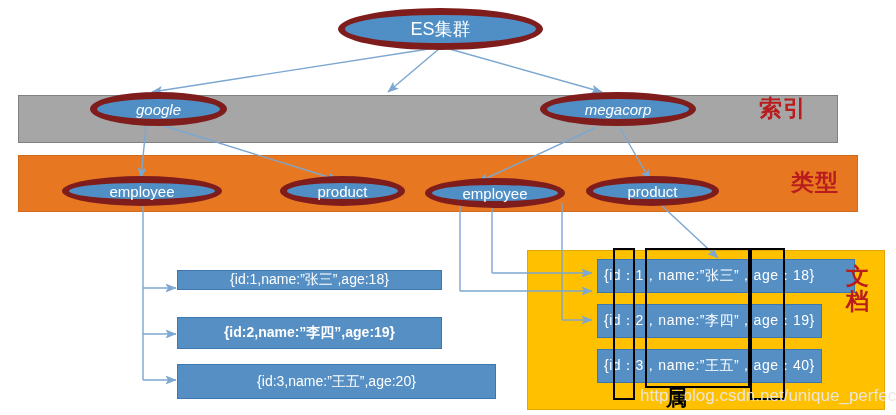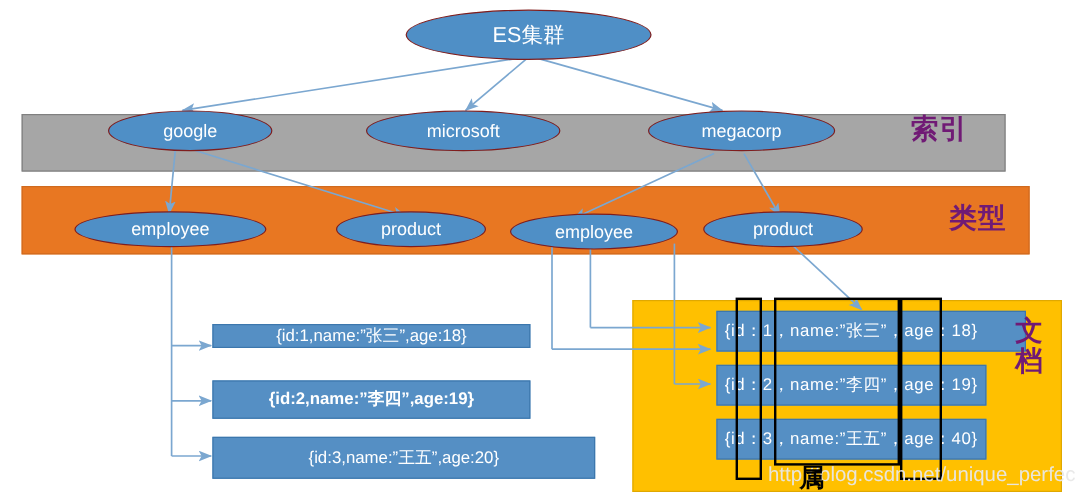--- a/index.html
+++ b/index.html
@@ -20,42 +20,42 @@
   .band-type{
     background:#E87722;border:1px solid #D06A1E;
   }
   .band-doc{
     background:#FFC000;border:1px solid #E0A800;
   }
 
   
   .band-label{
     position:absolute;z-index:4;
-    color:#701a75;
+    color:#b91c1c;
     font-family:"DejaVu Sans","Liberation Sans",sans-serif;
     font-size:23px;font-weight:700;line-height:1.08;
     letter-spacing:1px;
     white-space:pre-line;
     text-align:center;
   }
 
   
   .ellipse{
     position:absolute;z-index:3;
     background:#4F8FC6;
-    border:1px solid #7f1d1d;
+    border:7px solid #7f1d1d;
     border-radius:50%;
     color:#fff;
     display:flex;align-items:center;justify-content:center;
     box-sizing:border-box;
     text-align:center;
     white-space:nowrap;
   }
   .ellipse.root{font-size:18px;}
-  .ellipse.idx{font-size:15px;}
+  .ellipse.idx{font-size:15px;font-style:italic;}
   .ellipse.typ{font-size:15px;}
 
   
   .doc{
     position:absolute;z-index:3;
     background:#558FC4;
     border:1px solid #3C77AD;
     color:#fff;
     font-size:14px;
     display:flex;align-items:center;justify-content:center;
@@ -140,21 +140,20 @@
     </g>
 
     <g stroke="#7BA7D0" stroke-width="1.4" fill="none" marker-end="url(#ah)">
       <path d="M660,204 L718,258"></path>
     </g>
   </svg>
 
   <div class="ellipse root" style="left:338px;top:8px;width:205px;height:42px;">ES集群</div>
 
   <div class="ellipse idx" style="left:90px;top:92px;width:137px;height:34px;">google</div>
-  <div class="ellipse idx" style="left:305px;top:92px;width:162px;height:34px;">microsoft</div>
   <div class="ellipse idx" style="left:540px;top:92px;width:156px;height:34px;">megacorp</div>
 
   <div class="band-label" style="left:748px;top:96px;width:70px;">索引</div>
 
   <div class="ellipse typ" style="left:62px;top:176px;width:160px;height:30px;">employee</div>
   <div class="ellipse typ" style="left:280px;top:176px;width:125px;height:30px;">product</div>
   <div class="ellipse typ" style="left:425px;top:178px;width:140px;height:30px;">employee</div>
   <div class="ellipse typ" style="left:586px;top:176px;width:133px;height:30px;">product</div>
 
   <div class="band-label" style="left:780px;top:170px;width:70px;">类型</div>

